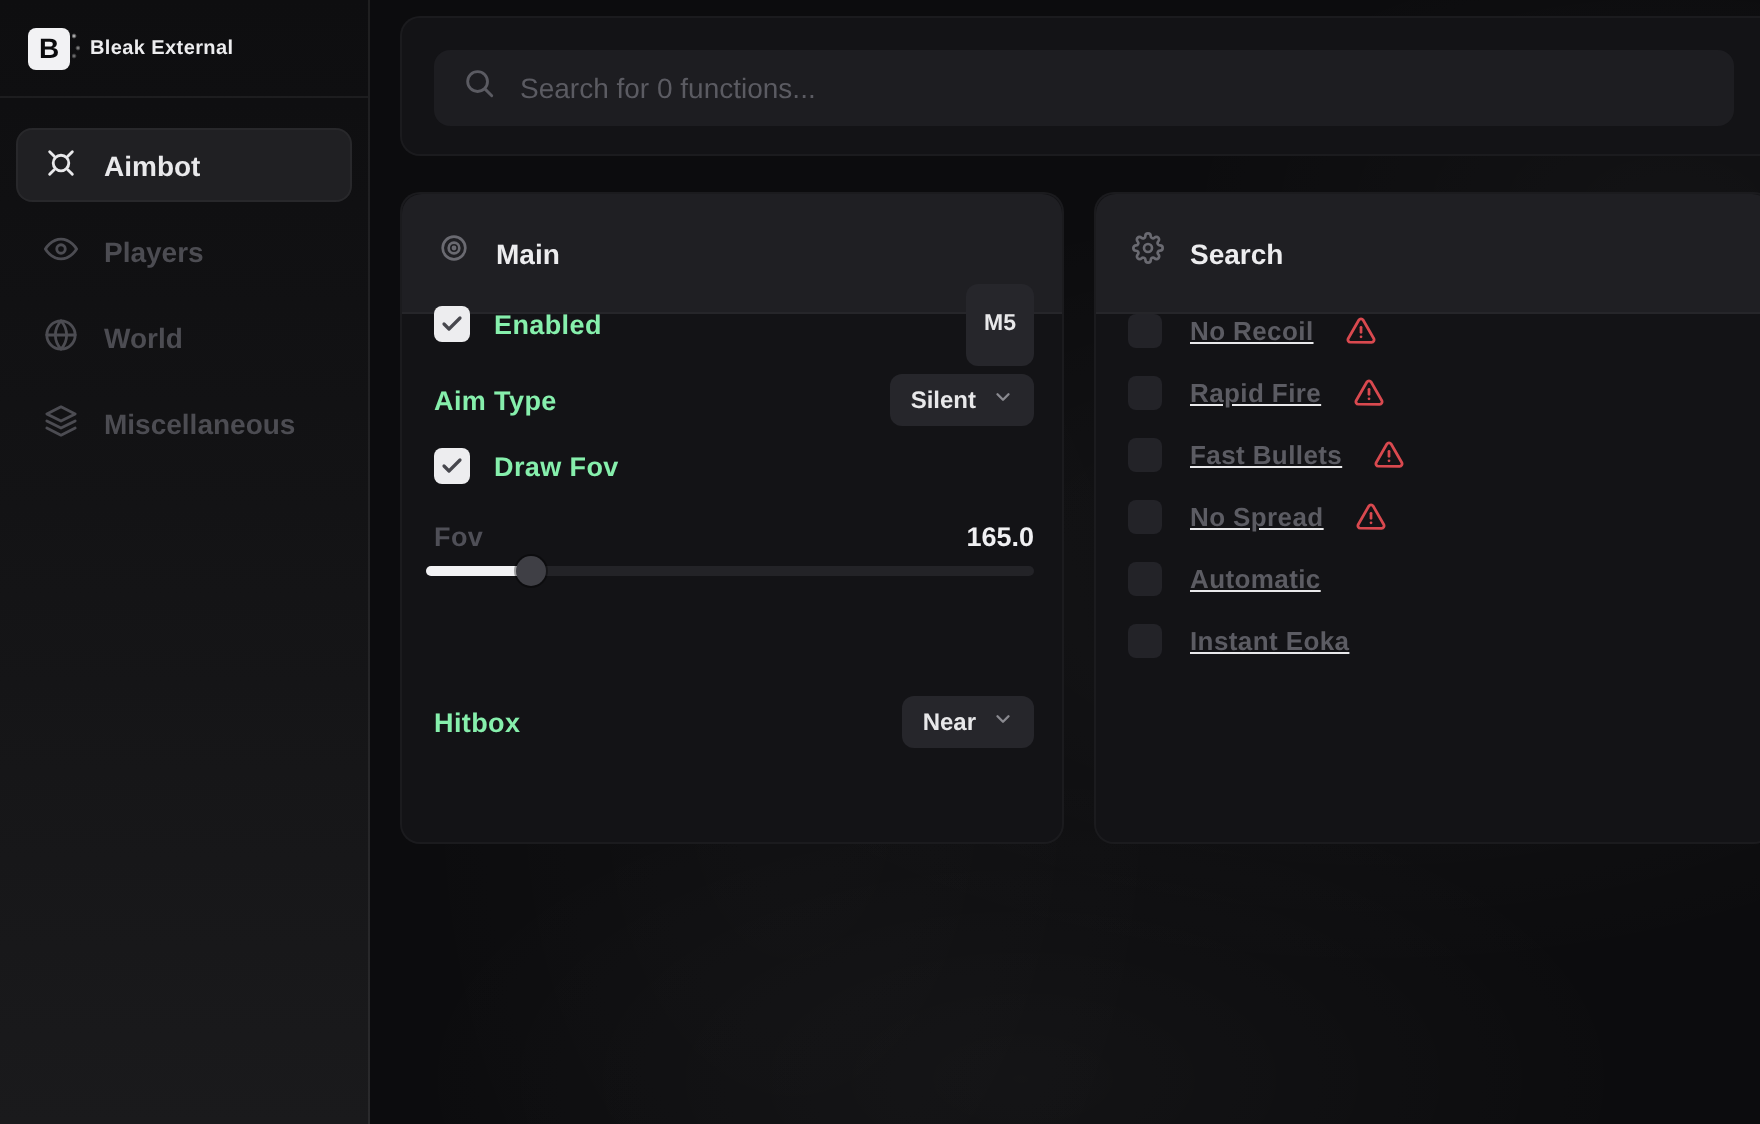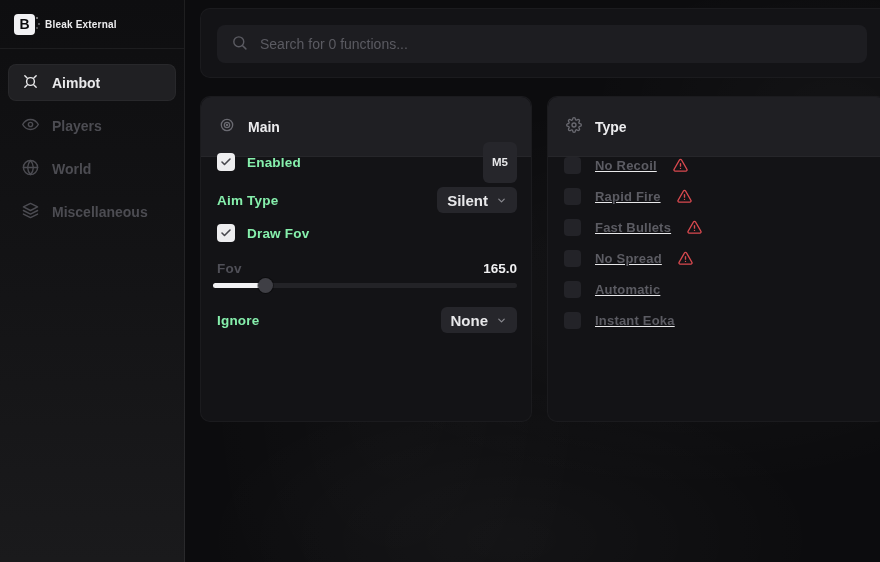--- a/index.html
+++ b/index.html
@@ -103,21 +103,21 @@
   .checkbox.checked svg { display:block; stroke:#47474d; }
 
   .keybind {
     margin-left:auto; height:41px; padding:0 9px; background:#26262b; border-radius:6px;
     display:inline-flex; align-items:center; font-size:11.5px; font-weight:700;
     color:#e8e8ea; cursor:pointer;
   }
   .dropdown {
     margin-left:auto; height:26px; padding:0 10px; background:#26262b; border-radius:6px;
     display:inline-flex; align-items:center; gap:8px; cursor:pointer;
-    font-size:15px; font-weight:700; color:#e8e8ea;
+    font-size:12px; font-weight:700; color:#e8e8ea;
   }
   .dropdown svg { stroke:#8a8a90; }
 
   .slider-track {
     position:absolute; left:12px; right:14px; top:186px; height:5px;
     background:#232327; border-radius:3px; cursor:pointer;
   }
   .slider-fill { height:100%; background:#f2f2f4; border-radius:3px; }
   .slider-thumb {
     position:absolute; top:-5px; width:15px; height:15px; border-radius:50%;
@@ -250,43 +250,43 @@
   <div class="mrow row-fov">
     <span class="lbl-dim">Fov</span>
     <span class="fov-value">165.0</span>
   </div>
 
   <div class="slider-track">
     <div class="slider-fill" style="width: 17%;"></div>
     <div class="slider-thumb" style="left: calc(17% - 7px);"></div>
   </div>
 
-  <div class="mrow row-ignore">
-    <span class="lbl">Ignore</span>
+
+  <div class="mrow row-hitbox">
+    <span class="lbl">Hitbox</span>
     <span class="dropdown">
-      <span>None</span>
+      <span>Near</span>
       <span>
         <svg width="11" height="11" viewBox="0 0 24 24" fill="none" stroke-width="2.6" stroke-linecap="round" stroke-linejoin="round">
             <polyline points="6 9 12 15 18 9"></polyline>
           </svg>
       </span>
     </span>
   </div>
-
 </section>
 
 <section class="panel other-panel">
   <div class="panel-header">
     <span>
       <svg width="16" height="16" viewBox="0 0 24 24" fill="none" stroke-width="2" stroke-linecap="round" stroke-linejoin="round">
           <circle cx="12" cy="12" r="3"></circle>
           <path d="M19.4 15a1.65 1.65 0 0 0 .33 1.82l.06.06a2 2 0 0 1 0 2.83 2 2 0 0 1-2.83 0l-.06-.06a1.65 1.65 0 0 0-1.82-.33 1.65 1.65 0 0 0-1 1.51V21a2 2 0 0 1-2 2 2 2 0 0 1-2-2v-.09A1.65 1.65 0 0 0 9 19.4a1.65 1.65 0 0 0-1.82.33l-.06.06a2 2 0 0 1-2.83 0 2 2 0 0 1 0-2.83l.06-.06a1.65 1.65 0 0 0 .33-1.82 1.65 1.65 0 0 0-1.51-1H3a2 2 0 0 1-2-2 2 2 0 0 1 2-2h.09A1.65 1.65 0 0 0 4.6 9a1.65 1.65 0 0 0-.33-1.82l-.06-.06a2 2 0 0 1 0-2.83 2 2 0 0 1 2.83 0l.06.06a1.65 1.65 0 0 0 1.82.33H9a1.65 1.65 0 0 0 1-1.51V3a2 2 0 0 1 2-2 2 2 0 0 1 2 2v.09a1.65 1.65 0 0 0 1 1.51 1.65 1.65 0 0 0 1.82-.33l.06-.06a2 2 0 0 1 2.83 0 2 2 0 0 1 0 2.83l-.06.06a1.65 1.65 0 0 0-.33 1.82V9a1.65 1.65 0 0 0 1.51 1H21a2 2 0 0 1 2 2 2 2 0 0 1-2 2h-.09a1.65 1.65 0 0 0-1.51 1z"></path>
         </svg>
     </span>
-    <span class="panel-title">Type</span>
+    <span class="panel-title">Search</span>
   </div>
 
   <div class="other-rows">
     <div class="orow">
       <div class="checkbox"></div>
       <span class="olbl">No Recoil</span>
       <span class="warn">
         <svg width="15" height="15" viewBox="0 0 24 24" fill="none" stroke-width="2.2" stroke-linecap="round" stroke-linejoin="round">
             <path d="M10.3 3.2 1.8 18a2 2 0 0 0 1.7 3h17a2 2 0 0 0 1.7-3L13.7 3.2a2 2 0 0 0-3.4 0z"></path>
             <line x1="12" y1="9" x2="12" y2="13"></line>

